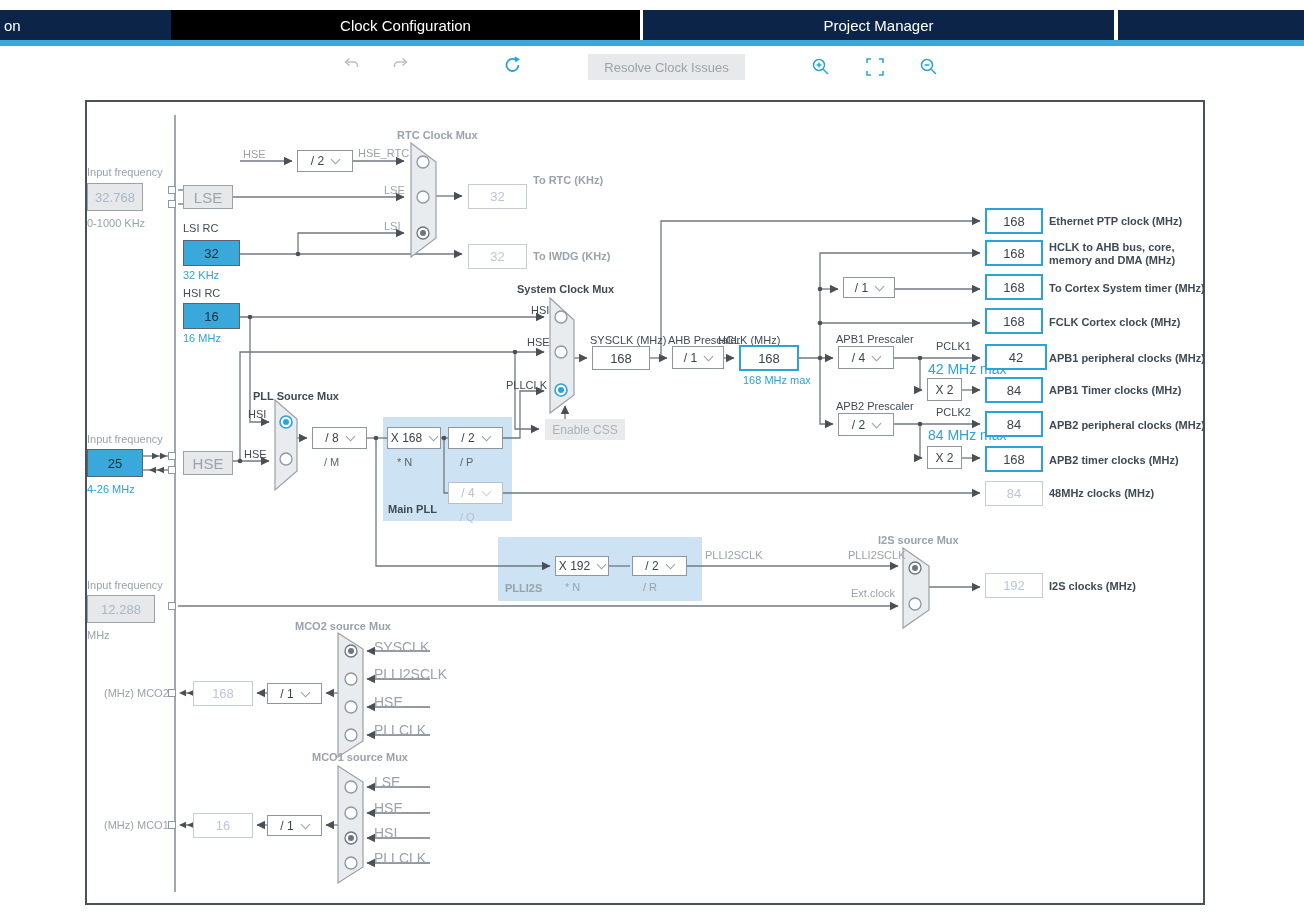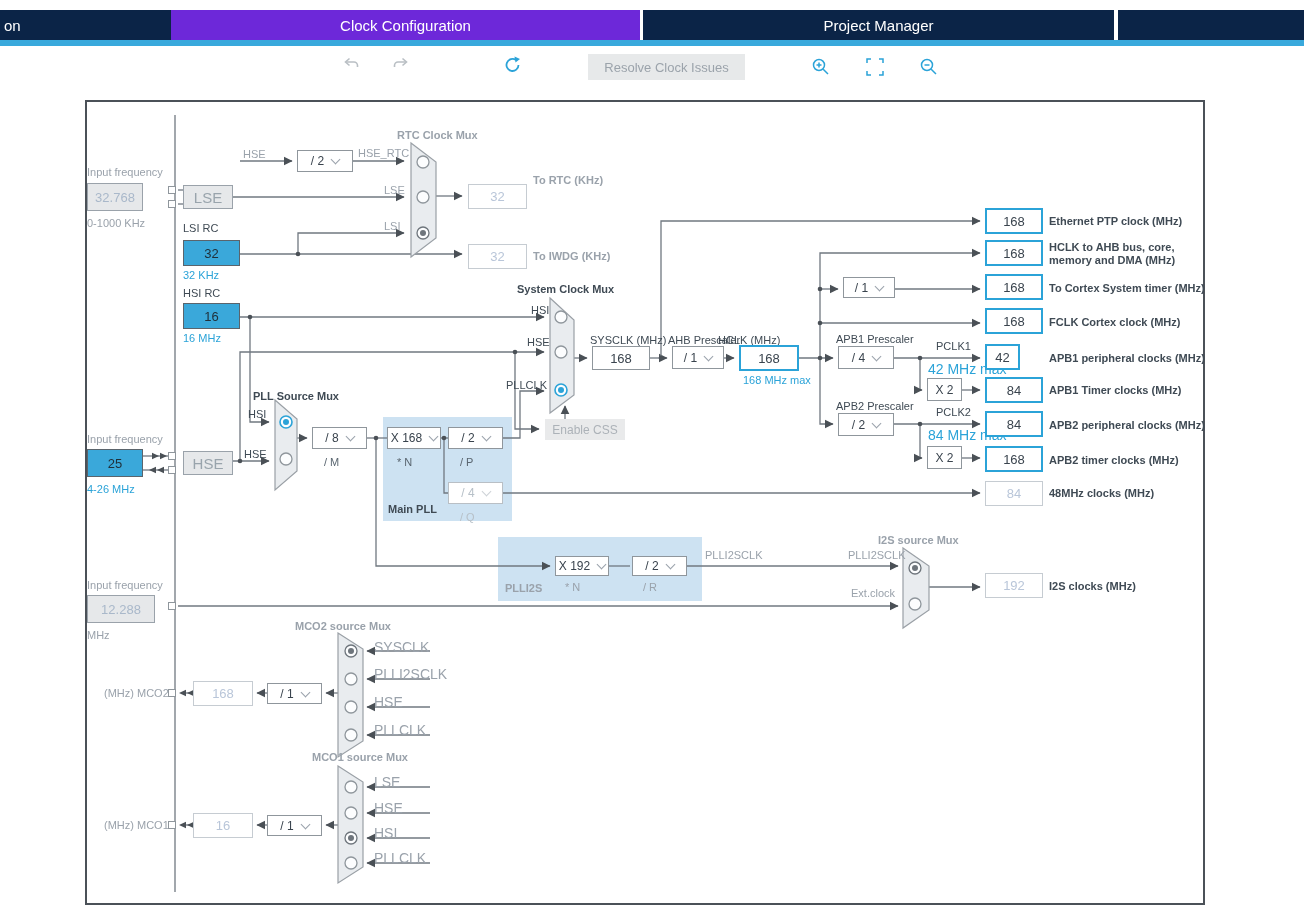--- a/index.html
+++ b/index.html
@@ -1,21 +1,21 @@
 <!DOCTYPE html>
 <html><head>
 <meta charset="utf-8">
 <style>
   html,body{margin:0;padding:0;}
   body{width:1304px;height:921px;position:relative;background:#fff;
        font-family:"Liberation Sans",sans-serif;overflow:hidden;}
   .tab{position:absolute;top:10px;height:30px;display:flex;align-items:center;
        justify-content:center;color:#fff;font-size:15px;cursor:pointer;}
   .tab.dark{background:#0B2447;}
-  .tab.active{background:#6d28d9;}
+  .tab.active{background:#000000;}
   .strip{position:absolute;left:0;top:40px;width:1304px;height:6px;background:#39A9DC;}
   .icn{position:absolute;}
   .resolve{position:absolute;left:588px;top:54px;width:157px;height:26px;background:#E7E9EA;
        color:#9BA3AB;font-size:13px;display:flex;align-items:center;justify-content:center;}
   .canvas{position:absolute;left:85px;top:100px;width:1116px;height:801px;
        border:2px solid #4B5158;background:#fff;}
   svg.wires{position:absolute;left:0;top:0;pointer-events:none;}
   .wire{stroke:#707880;stroke-width:1.3;fill:none;}
   .lbl{position:absolute;font-size:11px;line-height:1.15;color:#9AA2AB;white-space:nowrap;}
   .lbl.dark{color:#3F4A54;} .lbl.blue{color:#2BA3D8;} .lbl.bold{font-weight:bold;}
@@ -337,21 +337,21 @@
 <div class="bx outa" style="left:985px;top:308px;width:58px;height:26px">168</div>
 <div class="lbl dark bold" style="left:1049px;top:316px">FCLK Cortex clock (MHz)</div>
 
 <div class="lbl dark" style="left:836px;top:333px">APB1 Prescaler</div>
 <div class="dd" style="left:838px;top:346px;width:56px;height:23px">
     <span>/ 4</span>
     <i class="chev"></i>
   </div>
 <div class="lbl dark" style="left:936px;top:340px">PCLK1</div>
 <div class="lbl blue sm" style="left:928px;top:361px">42 MHz max</div>
-<div class="bx outa" style="left:985px;top:344px;width:35px;height:26px">42</div>
+<div class="bx outa" style="left:985px;top:344px;width:62px;height:26px">42</div>
 <div class="lbl dark bold" style="left:1049px;top:352px">APB1 peripheral clocks (MHz)</div>
 <div class="bx plain" style="left:927px;top:378px;width:35px;height:23px;font-size:12px">X 2</div>
 <div class="bx outa" style="left:985px;top:377px;width:58px;height:26px">84</div>
 <div class="lbl dark bold" style="left:1049px;top:384px">APB1 Timer clocks (MHz)</div>
 
 <div class="lbl dark" style="left:836px;top:400px">APB2 Prescaler</div>
 <div class="dd" style="left:838px;top:413px;width:56px;height:23px">
     <span>/ 2</span>
     <i class="chev"></i>
   </div>

